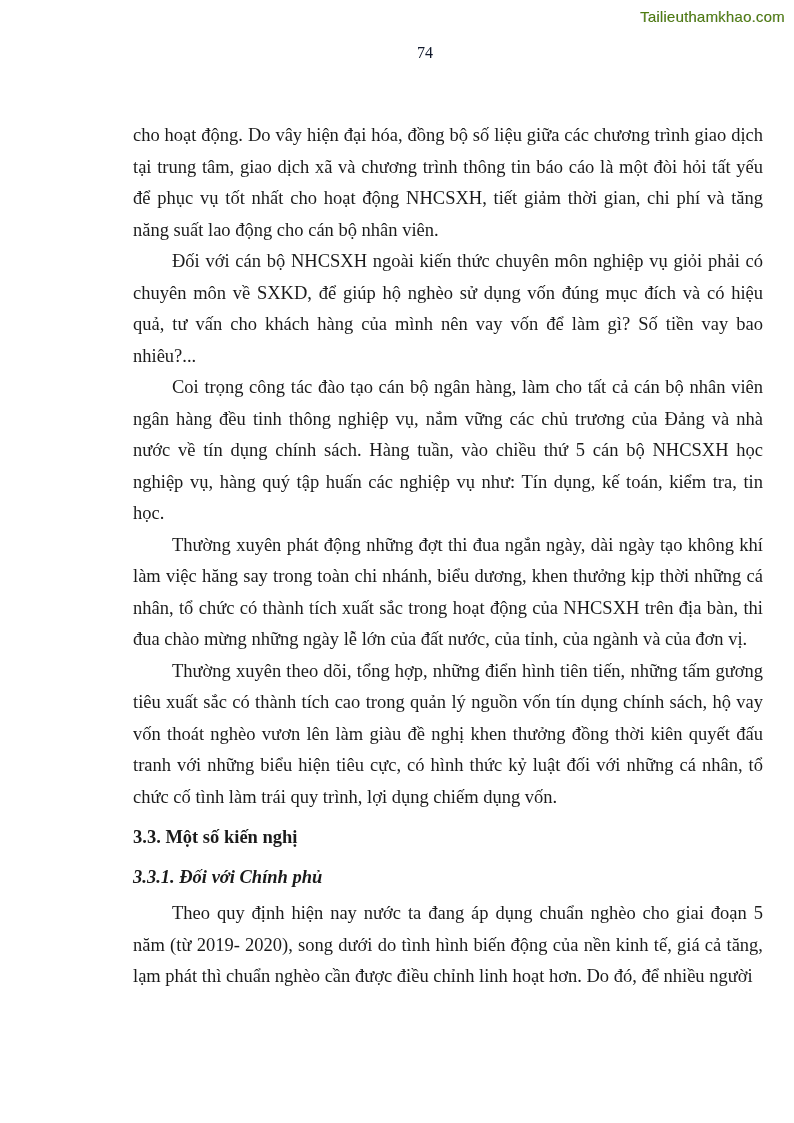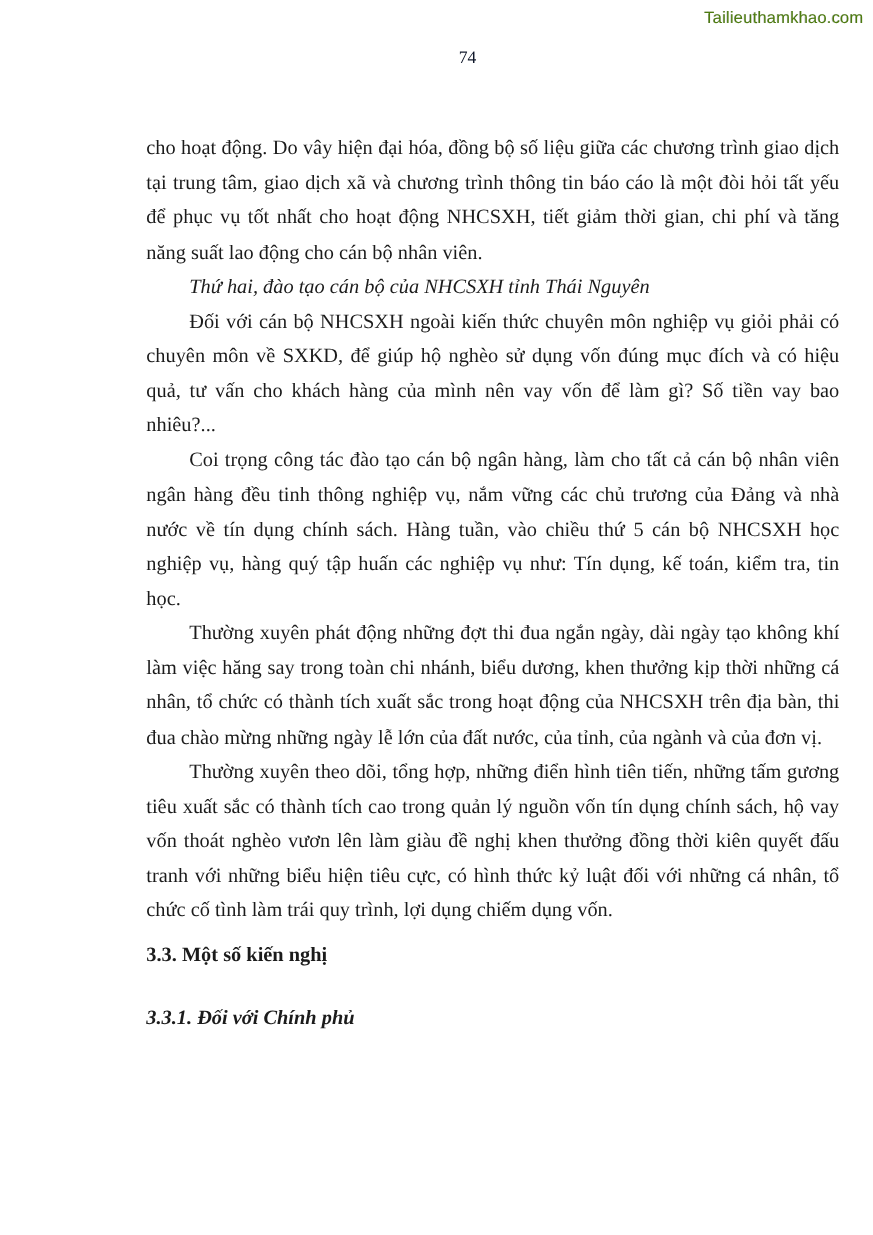--- a/index.html
+++ b/index.html
@@ -59,46 +59,46 @@
     line-height: 31.5px;
     font-weight: bold;
     margin: 9px 0 0 0;
     text-align: left;
   }
   .subheading {
     font-size: 18.5px;
     line-height: 31.5px;
     font-weight: bold;
     font-style: italic;
-    margin: 26px 0 5px 0;
+    margin: 8px 0 5px 0;
     text-align: left;
   }
 </style>
 </head>
 <body>
 
 <div class="page">
 
   <div class="watermark">Tailieuthamkhao.com</div>
 
   <div class="page-number">74</div>
 
   <div class="content">
 
     <p class="para no-indent">cho hoạt động. Do vây hiện đại hóa, đồng bộ số liệu giữa các chương trình giao dịch tại trung tâm, giao dịch xã và chương trình thông tin báo cáo là một đòi hỏi tất yếu để phục vụ tốt nhất cho hoạt động NHCSXH, tiết giảm thời gian, chi phí và tăng năng suất lao động cho cán bộ nhân viên.</p>
 
-    <p class="para italic-lead">Thứ hai, đào tạo cán bộ của NHCSXH tỉnh Thái Nguyên</p>
 
     <p class="para">Đối với cán bộ NHCSXH ngoài kiến thức chuyên môn nghiệp vụ giỏi phải có chuyên môn về SXKD, để giúp hộ nghèo sử dụng vốn đúng mục đích và có hiệu quả, tư vấn cho khách hàng của mình nên vay vốn để làm gì? Số tiền vay bao nhiêu?...</p>
 
     <p class="para">Coi trọng công tác đào tạo cán bộ ngân hàng, làm cho tất cả cán bộ nhân viên ngân hàng đều tinh thông nghiệp vụ, nắm vững các chủ trương của Đảng và nhà nước về tín dụng chính sách. Hàng tuần, vào chiều thứ 5 cán bộ NHCSXH học nghiệp vụ, hàng quý tập huấn các nghiệp vụ như: Tín dụng, kế toán, kiểm tra, tin học.</p>
 
     <p class="para">Thường xuyên phát động những đợt thi đua ngắn ngày, dài ngày tạo không khí làm việc hăng say trong toàn chi nhánh, biểu dương, khen thưởng kịp thời những cá nhân, tổ chức có thành tích xuất sắc trong hoạt động của NHCSXH trên địa bàn, thi đua chào mừng những ngày lễ lớn của đất nước, của tỉnh, của ngành và của đơn vị.</p>
 
     <p class="para">Thường xuyên theo dõi, tổng hợp, những điển hình tiên tiến, những tấm gương tiêu xuất sắc có thành tích cao trong quản lý nguồn vốn tín dụng chính sách, hộ vay vốn thoát nghèo vươn lên làm giàu đề nghị khen thưởng đồng thời kiên quyết đấu tranh với những biểu hiện tiêu cực, có hình thức kỷ luật đối với những cá nhân, tổ chức cố tình làm trái quy trình, lợi dụng chiếm dụng vốn.</p>
 
     <h2 class="heading">3.3. Một số kiến nghị</h2>
 
     <h3 class="subheading">3.3.1. Đối với Chính phủ</h3>
 
+    <p class="para">Theo quy định hiện nay nước ta đang áp dụng chuẩn nghèo cho giai đoạn 5 năm (từ 2019- 2020), song dưới do tình hình biến động của nền kinh tế, giá cả tăng, lạm phát thì chuẩn nghèo cần được điều chỉnh linh hoạt hơn. Do đó, để nhiều người</p>
 
   </div>
 </div>
 
 </body></html>

